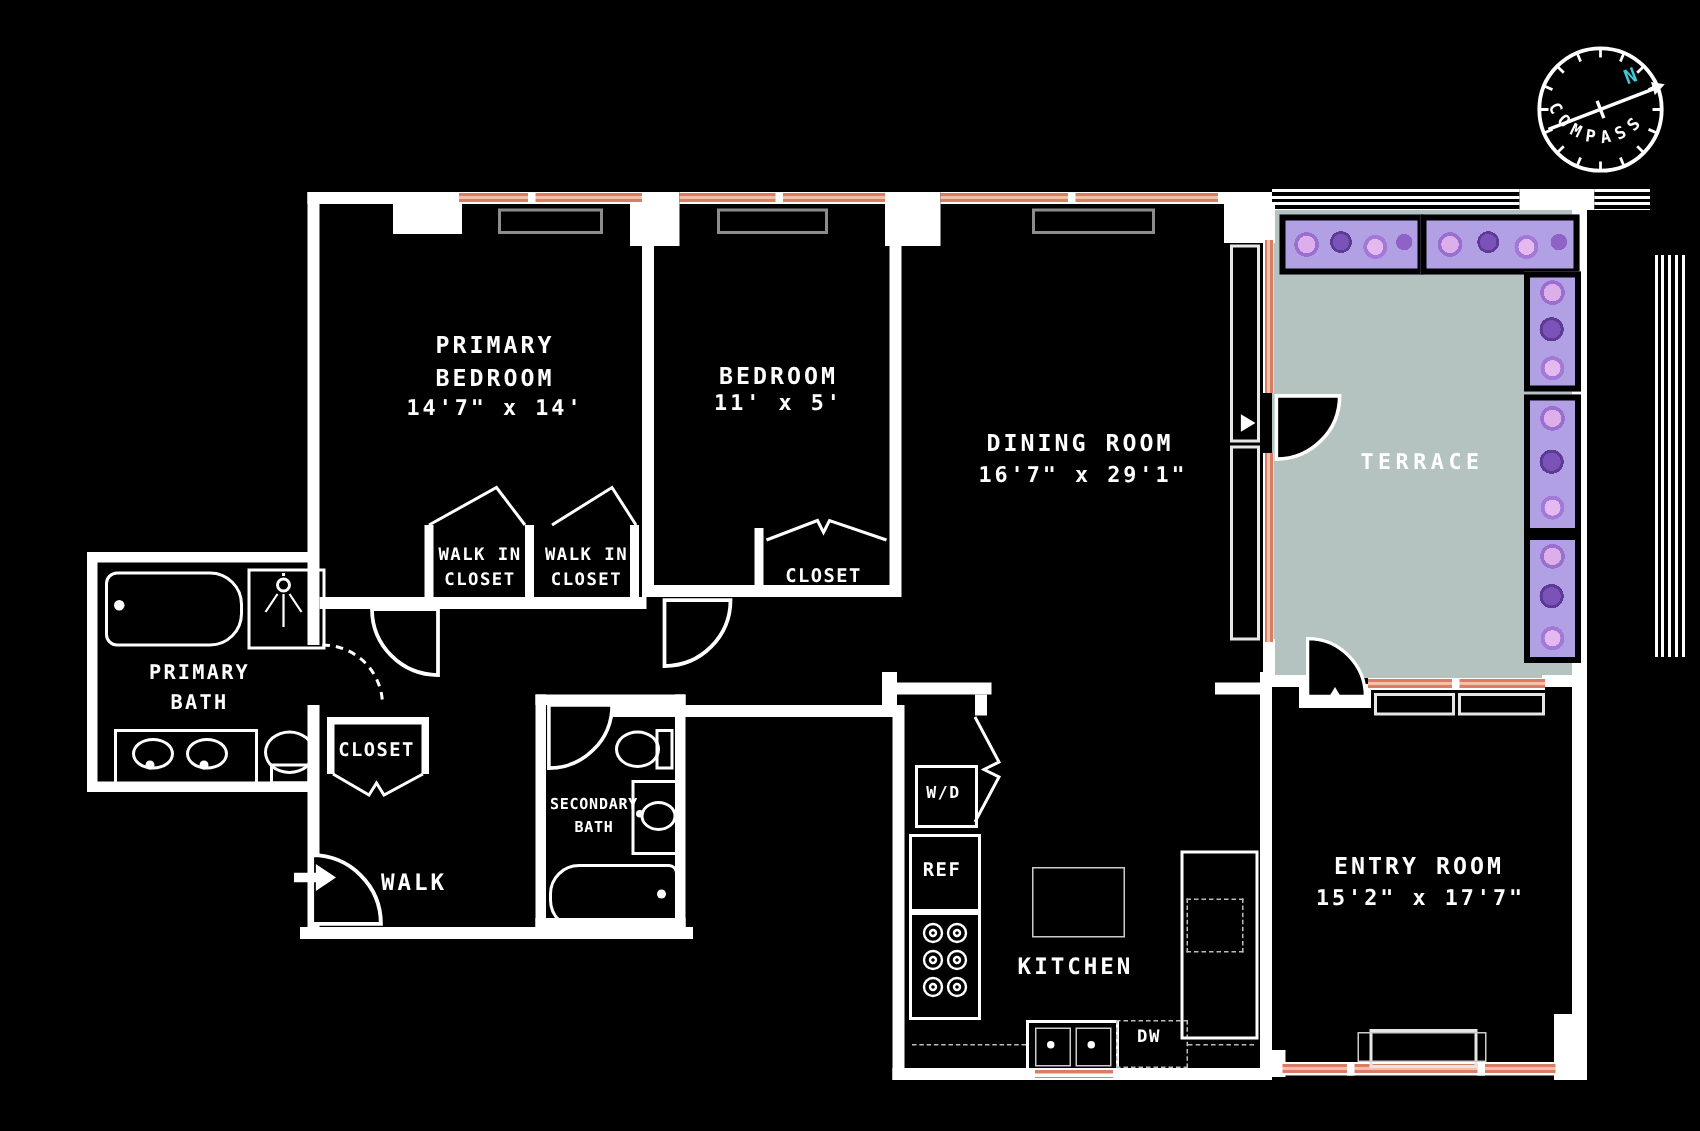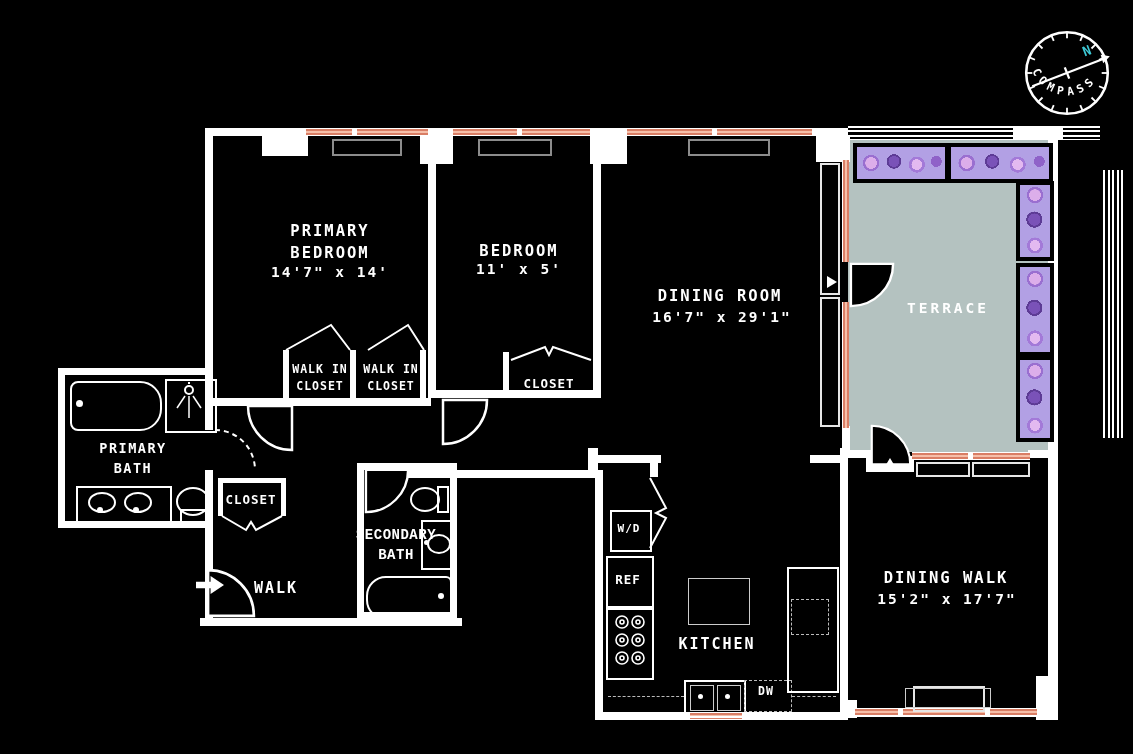--- a/index.html
+++ b/index.html
@@ -240,29 +240,29 @@
   <div class="abs lbl" style="left:330px;top:273px;font-size:14.5px;">14'7" x 14'</div>
 
   <div class="abs lbl" style="left:519px;top:251px;font-size:15.5px;">BEDROOM</div>
   <div class="abs lbl" style="left:519px;top:270px;font-size:14.5px;">11' x 5'</div>
 
   <div class="abs lbl" style="left:720px;top:296px;font-size:15.5px;">DINING ROOM</div>
   <div class="abs lbl" style="left:722px;top:318px;font-size:14.5px;">16'7" x 29'1"</div>
 
   <div class="abs lbl" style="left:948px;top:309px;font-size:14.5px;letter-spacing:3px;text-align:right;">TERRACE</div>
 
-  <div class="abs lbl" style="left:946px;top:578px;font-size:15.5px;">DINING WALK</div>
+  <div class="abs lbl" style="left:946px;top:578px;font-size:15.5px;">ENTRY ROOM</div>
   <div class="abs lbl" style="left:947px;top:600px;font-size:14.5px;">15'2" x 17'7"</div>
 
   <div class="abs lbl" style="left:717px;top:645px;font-size:15px;">KITCHEN</div>
   <div class="abs lbl" style="left:276px;top:589px;font-size:15px;">WALK</div>
 
   <div class="abs lbl" style="left:133px;top:459px;font-size:13.5px;letter-spacing:1.5px;">PRIMARY
 BATH</div>
-  <div class="abs lbl" style="left:396px;top:545px;font-size:14px;letter-spacing:0.5px;font-family:Liberation Mono, monospace;">SECONDARY
+  <div class="abs lbl" style="left:396px;top:545px;font-size:10px;letter-spacing:0.5px;">SECONDARY
 BATH</div>
 
   <div class="abs lbl" style="left:320px;top:378px;font-size:11.5px;letter-spacing:1px;">WALK IN
 CLOSET</div>
   <div class="abs lbl" style="left:391px;top:378px;font-size:11.5px;letter-spacing:1px;">WALK IN
 CLOSET</div>
   <div class="abs lbl" style="left:549px;top:384px;font-size:12.5px;letter-spacing:1px;">CLOSET</div>
   <div class="abs lbl" style="left:251px;top:500px;font-size:12.5px;letter-spacing:1px;">CLOSET</div>
 
   <div class="abs lbl" style="left:629px;top:529px;font-size:11px;letter-spacing:1px;">W/D</div>

